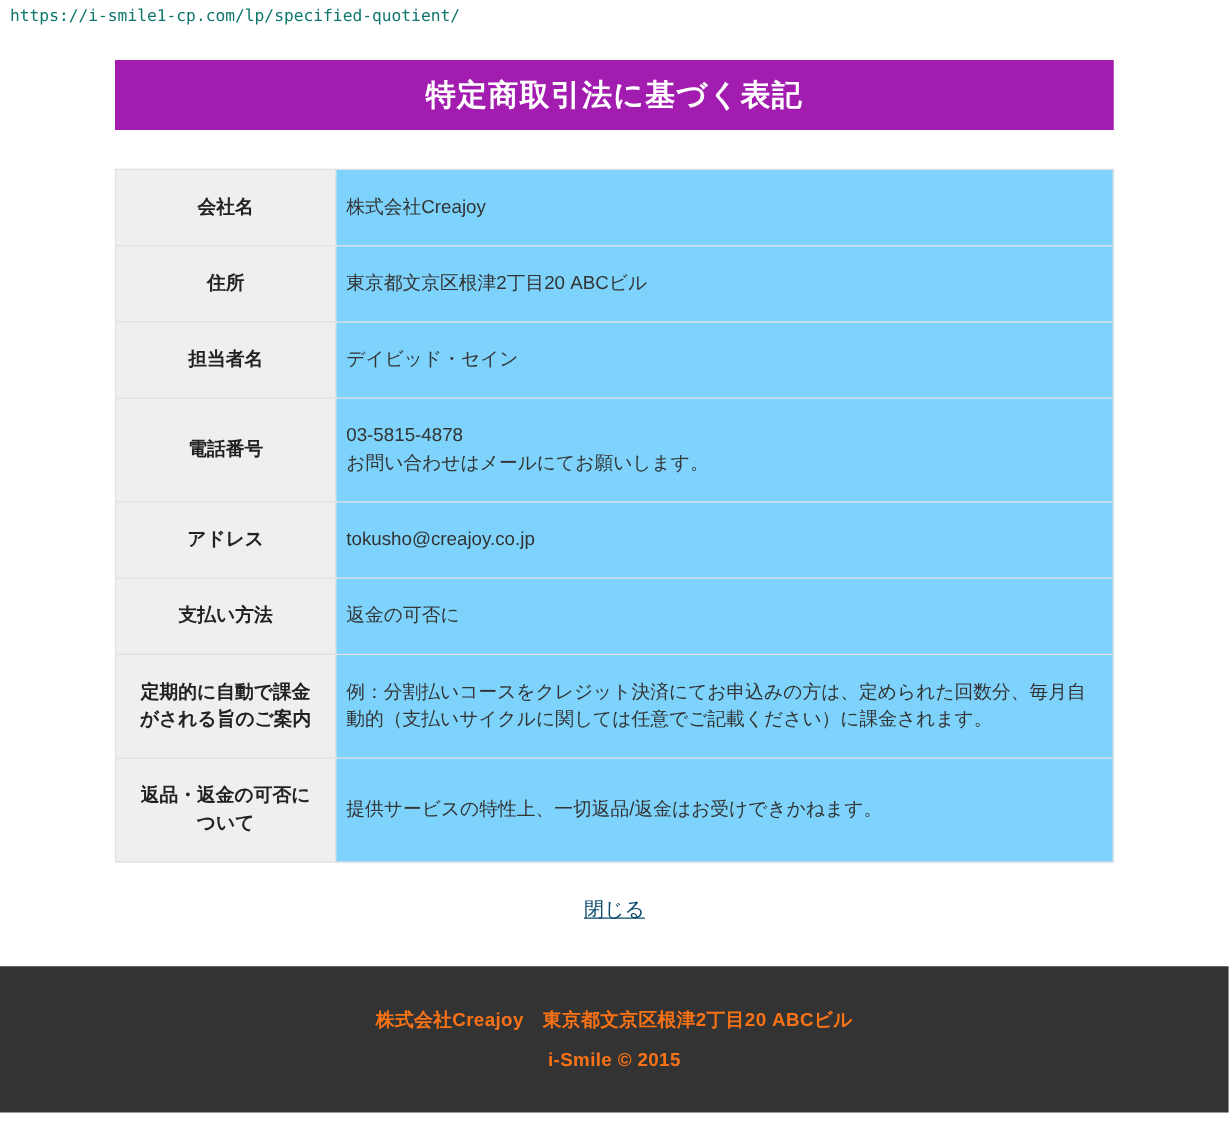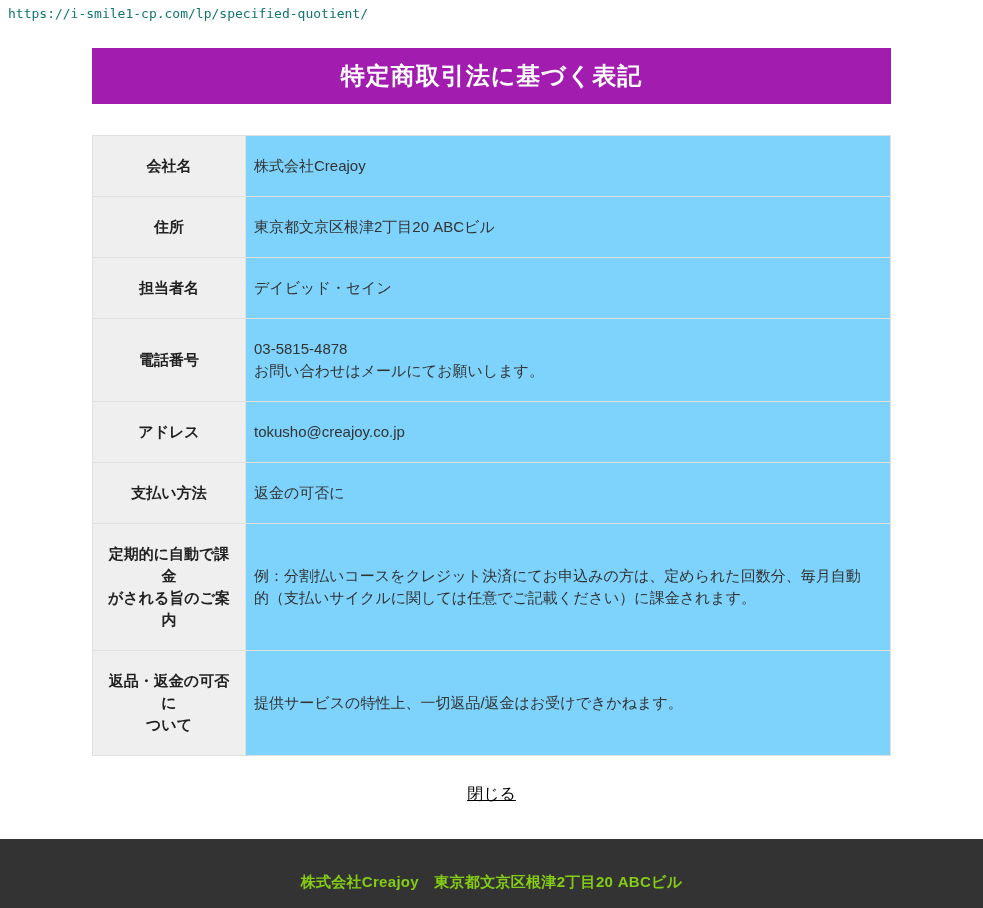--- a/index.html
+++ b/index.html
@@ -44,51 +44,51 @@
     border-collapse: collapse;
   }
   table.tokusho th,
   table.tokusho td {
     border: 1px solid #e0e0e0;
     font-size: 15px;
     line-height: 22px;
     vertical-align: middle;
   }
   table.tokusho th {
-    width: 153px;
+    width: 176px;
     background: #efefef;
     font-weight: bold;
     color: #222222;
     text-align: center;
     padding: 19px 10px;
     white-space: pre-line;
   }
   table.tokusho td {
     background: #7dd3fc;
     text-align: left;
     padding: 19px 20px 19px 8px;
     white-space: pre-line;
   }
   
   .close-wrap {
     text-align: center;
     margin-top: 28px;
     margin-bottom: 34px;
   }
   .close-wrap a {
-    color: #000000;
+    color: #0c4a6e;
     font-size: 16px;
     cursor: pointer;
   }
   
   footer.site-footer {
     width: 100%;
     height: 117px;
     background: #333333;
-    color: #84cc16;
+    color: #f97316;
     display: flex;
     flex-direction: column;
     align-items: center;
     justify-content: center;
     gap: 14px;
     margin-bottom: 9px;
   }
   footer.site-footer p {
     font-size: 15px;
     font-weight: bold;

